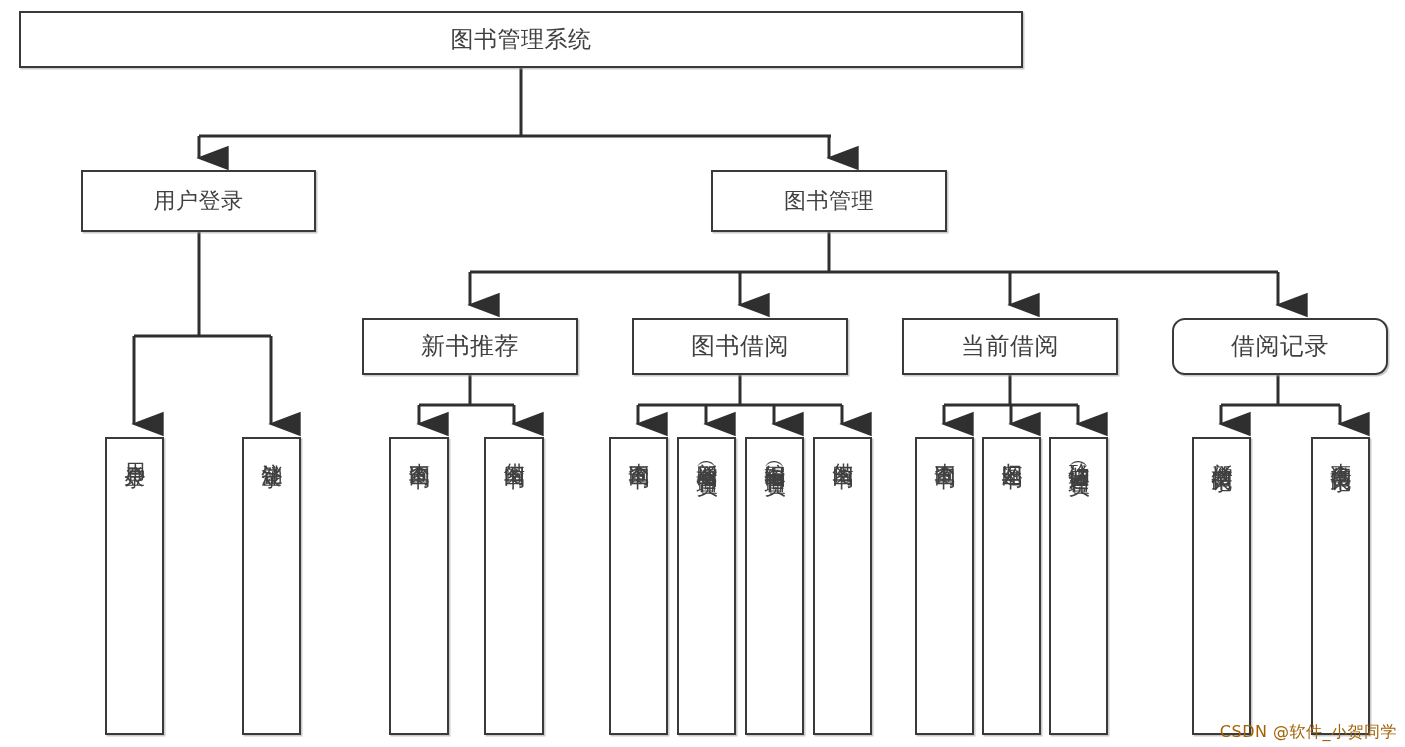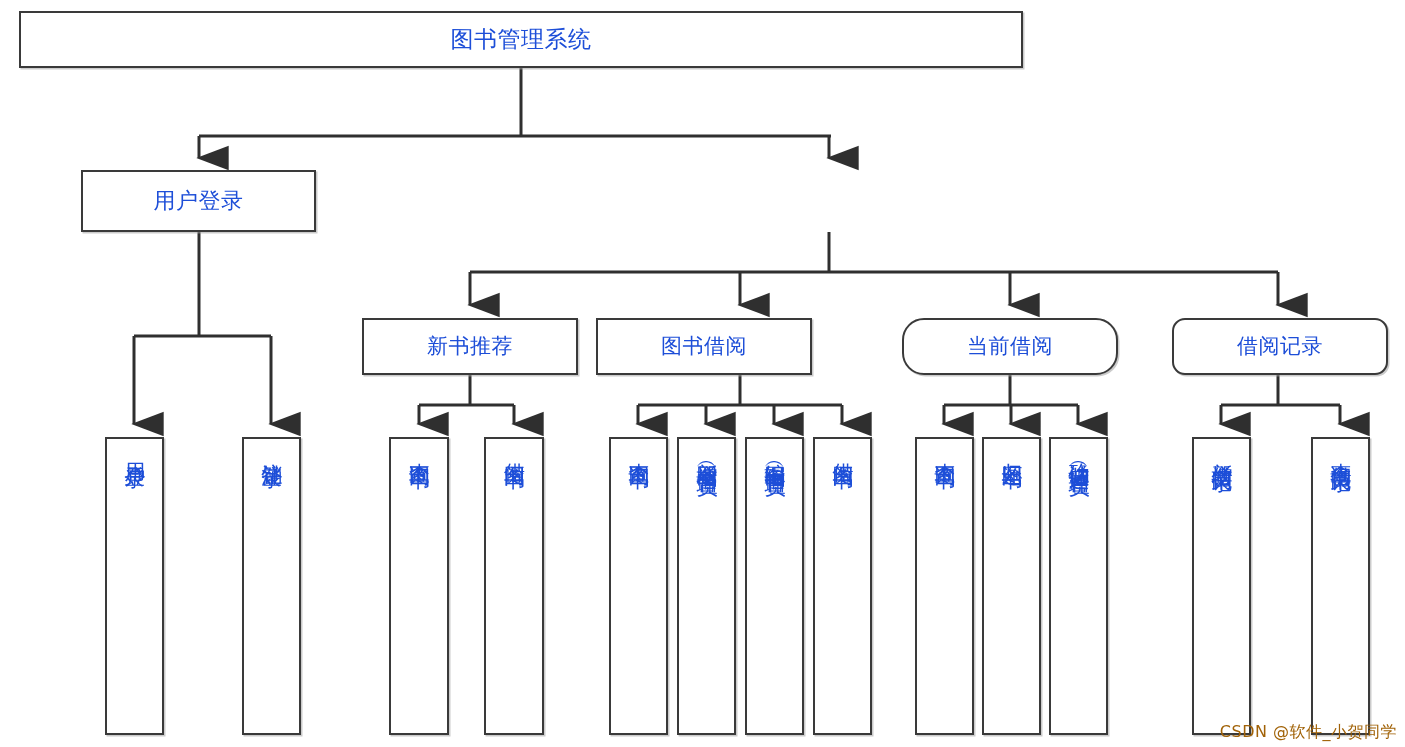--- a/index.html
+++ b/index.html
@@ -28,21 +28,21 @@
   }
   .node {
     position: absolute;
     box-sizing: border-box;
     background: #ffffff;
     border: 2.5px solid #3a3a3a;
     box-shadow: 1.5px 1.5px 0 rgba(160,160,160,0.55);
     display: flex;
     align-items: center;
     justify-content: center;
-    color: #1d4ed8;
+    color: #404040;
     z-index: 2;
   }
   .node .label {
     display: block;
     text-align: center;
     line-height: 1.18;
     letter-spacing: 0.5px;
   }
   .node.horiz .label {
     writing-mode: horizontal-tb;
@@ -53,21 +53,21 @@
     letter-spacing: 2px;
     line-height: 1.1;
   }
   .node.vert {
     align-items: flex-start;
     justify-content: center;
     padding-top: 7px;
   }
   .n-root .label { font-size: 23px; }
   .n-l1 .label   { font-size: 22px; }
-  .n-l2 .label   { font-size: 21px; }
+  .n-l2 .label   { font-size: 24px; }
   .n-leaf .label { font-size: 21px; }
 
   .watermark {
     position: absolute;
     right: 8px;
     bottom: 4px;
     font-size: 16px;
     color: #a16207;
     letter-spacing: 0.5px;
     white-space: nowrap;
@@ -130,28 +130,31 @@
     </g>
   </svg>
 
   <div class="node horiz n-root" style="left:19px; top:11px; width:1004px; height:57px;">
     <span class="label">图书管理系统</span>
   </div>
 
   <div class="node horiz n-l1" style="left:81px; top:170px; width:235px; height:62px;">
     <span class="label">用户登录</span>
   </div>
+  <div class="node horiz n-l1" style="left:711px; top:170px; width:236px; height:62px;">
+    <span class="label">图书管理</span>
+  </div>
 
   <div class="node horiz n-l2" style="left:362px; top:318px; width:216px; height:57px;">
     <span class="label">新书推荐</span>
   </div>
-  <div class="node horiz n-l2" style="left:596px; top:318px; width:216px; height:57px;">
+  <div class="node horiz n-l2" style="left:632px; top:318px; width:216px; height:57px;">
     <span class="label">图书借阅</span>
   </div>
-  <div class="node horiz n-l2" style="left:902px; top:318px; width:216px; height:57px;border-radius:22px;">
+  <div class="node horiz n-l2" style="left:902px; top:318px; width:216px; height:57px;">
     <span class="label">当前借阅</span>
   </div>
   <div class="node horiz n-l2" style="left:1172px; top:318px; width:216px; height:57px;border-radius:13px;">
     <span class="label">借阅记录</span>
   </div>
 
   <div class="node vert n-leaf" style="left:105px; top:437px; width:59px; height:298px;">
     <span class="label">用户登录</span>
   </div>
   <div class="node vert n-leaf" style="left:242px; top:437px; width:59px; height:298px;">

